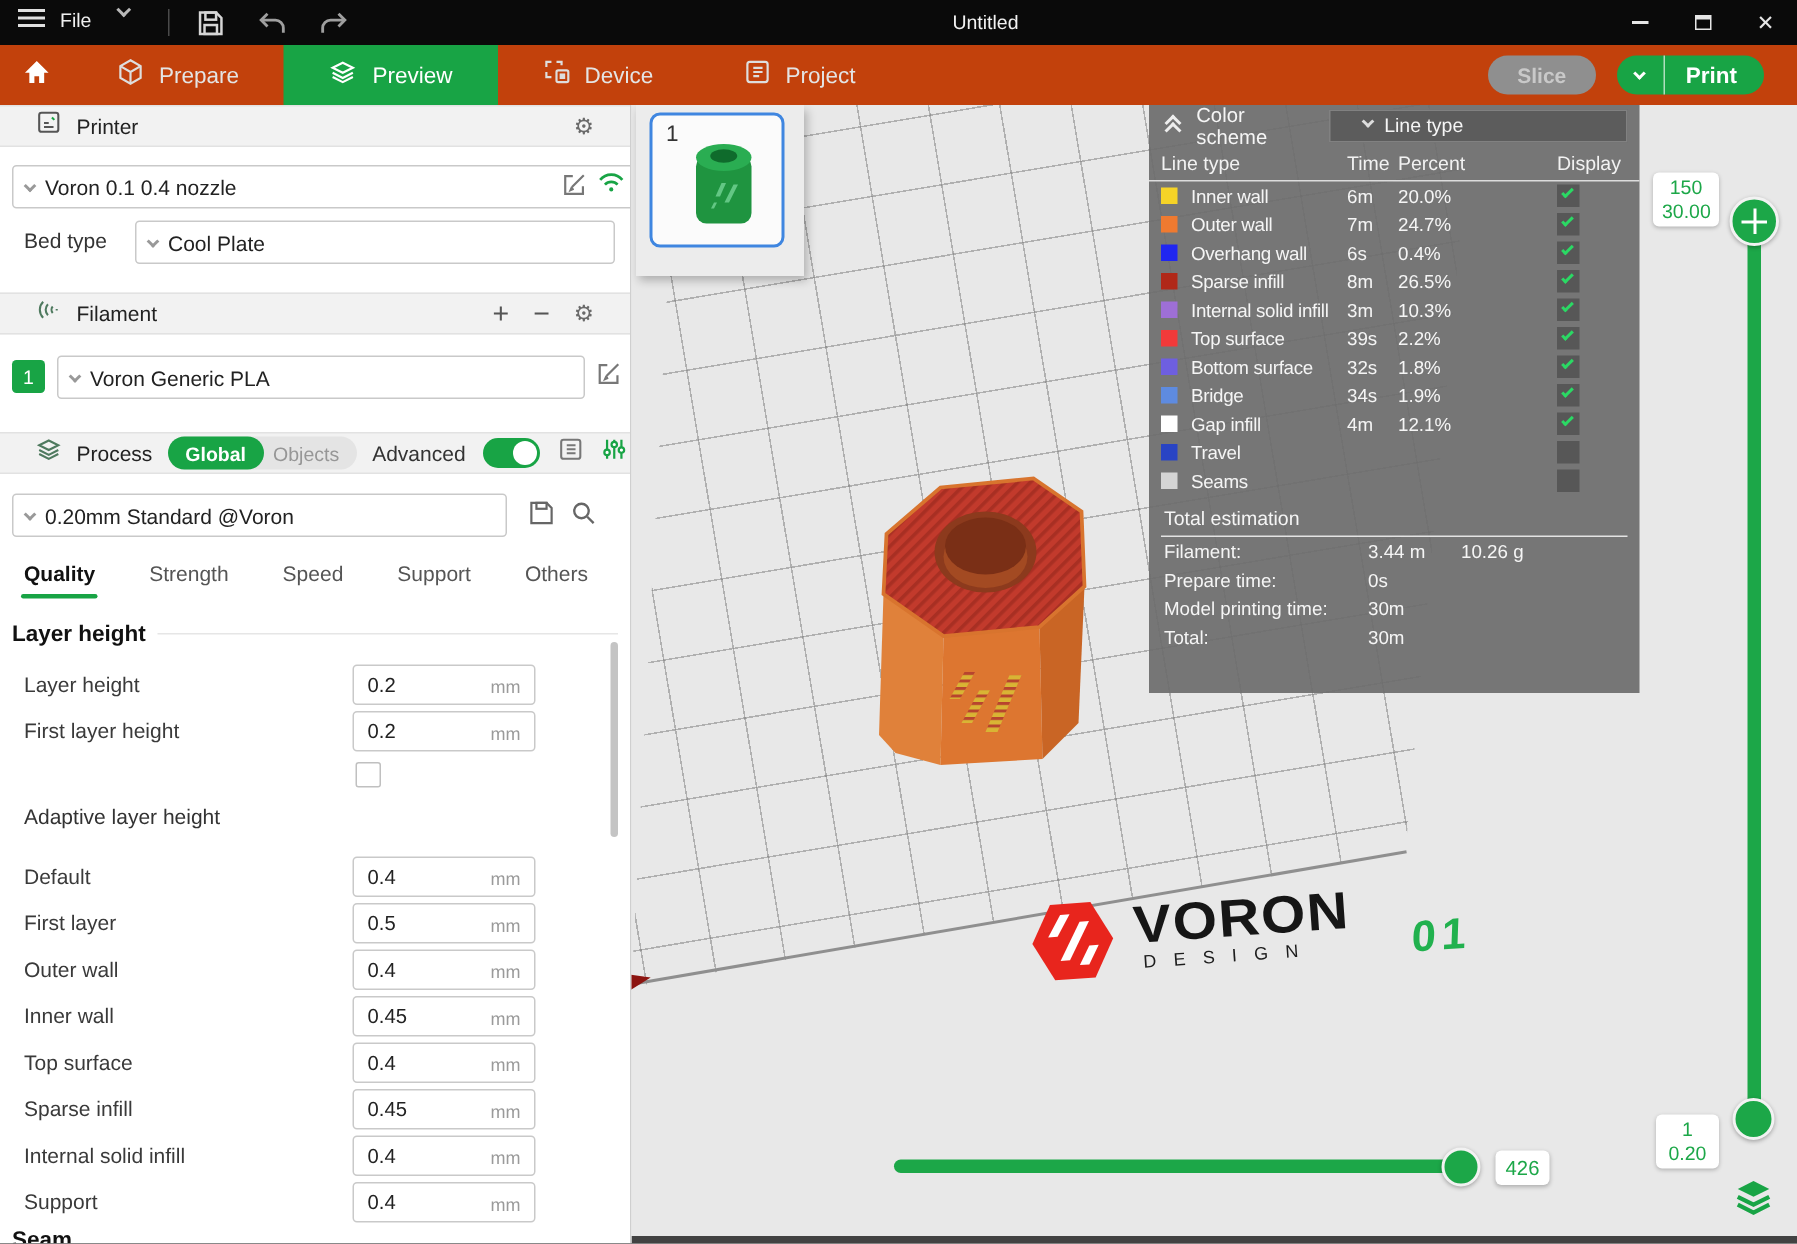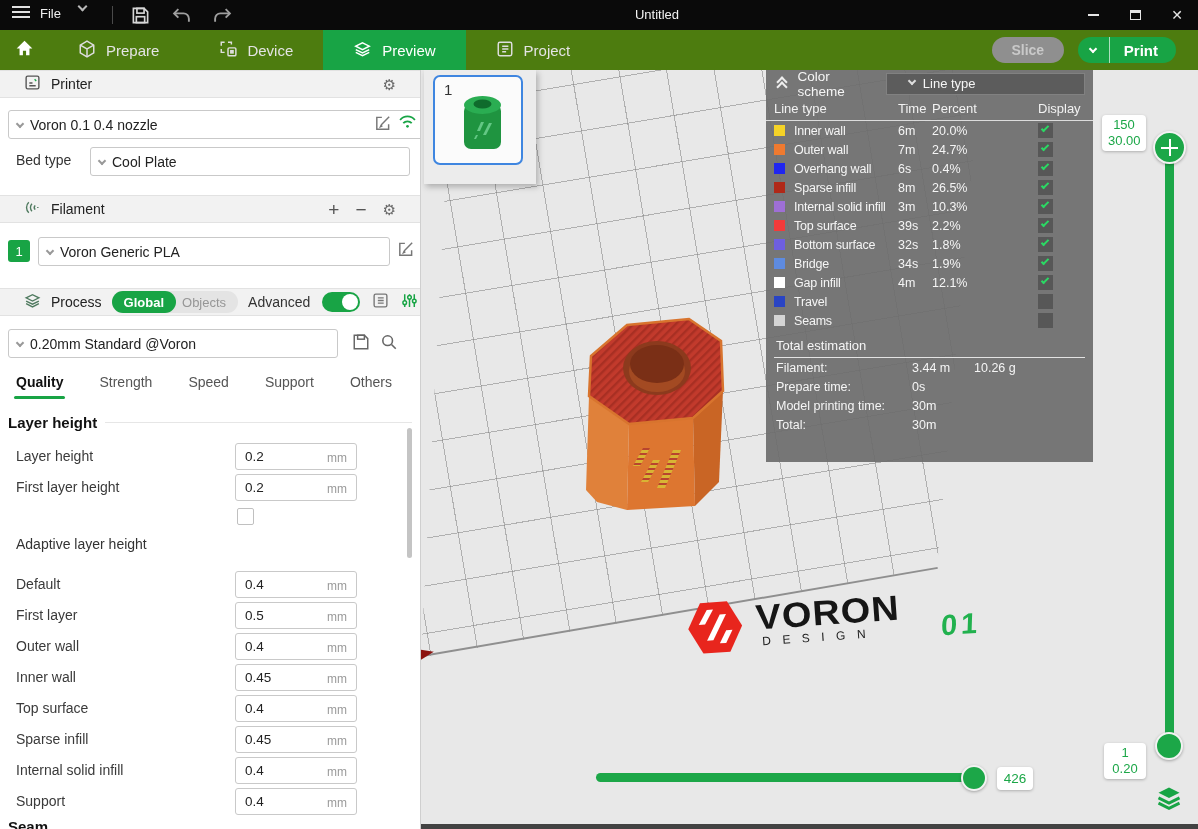--- a/index.html
+++ b/index.html
@@ -19,21 +19,21 @@
   .tb-icons { display:flex; align-items:center; gap:22px; }
   .tb-icons svg { display:block; }
   .tb-title { position:absolute; left:657px; top:0; transform:translateX(-50%); height:30px; line-height:30px;
               font-size:13px; color:#f2f2f2; }
   .win-ctls { position:absolute; right:0; top:0; height:30px; display:flex; }
   .win-btn { width:42px; height:30px; display:flex; align-items:center; justify-content:center; color:#e6e6e6; font-size:14px; }
   .win-min i { display:block; width:11px; height:2px; background:#e6e6e6; }
   .win-max i { display:block; width:11px; height:10px; border:1.5px solid #e6e6e6; border-top-width:3px; }
 
   
-  .tabbar { position:absolute; left:0; top:30px; width:1198px; height:40px; background:#4d7c0f;
+  .tabbar { position:absolute; left:0; top:30px; width:1198px; height:40px; background:#c2410c;
             display:flex; align-items:stretch; color:#e4e4e4; }
   .home-tab { width:48px; display:flex; align-items:center; justify-content:center; }
   .nav-tab { display:flex; align-items:center; gap:10px; padding:0 30px; font-size:15px; }
   .nav-tab.active { background:#18a445; color:#fff; }
   .nav-spacer { flex:1; }
   .slice-btn { align-self:center; width:72px; height:26px; border-radius:13px; background:#8f8f8f;
                color:#c9c9c9; font-size:14px; font-weight:bold; display:flex; align-items:center; justify-content:center; margin-right:14px;}
   .print-group { align-self:center; height:26px; border-radius:13px; background:#18a445; display:flex; align-items:center; margin-right:22px; }
   .print-chev { width:32px; display:flex; align-items:center; justify-content:center; border-right:1px solid rgba(255,255,255,.65); height:26px;}
   .print-chev .chev { border-color:#fff; margin:0 0 2px 0; width:6px; height:6px;}
@@ -213,39 +213,39 @@
     </div>
     <div class="nav-tab">
       <span>
         <svg width="18" height="18" viewBox="0 0 16 16" fill="none" stroke="#dedede" stroke-width="1.3">
           <path d="M8 1 L14 4.5 V11.5 L8 15 L2 11.5 V4.5 Z"></path>
             <path d="M2 4.5 L8 8 L14 4.5 M8 8 V15"></path>
         </svg>
       </span>
       <span>Prepare</span>
     </div>
+    <div class="nav-tab active">
+      <span>
+        <svg width="19" height="18" viewBox="0 0 16 16" fill="none" stroke="#fff" stroke-width="1.3">
+          <path d="M2 5.5 L8 2.5 L14 5.5 L8 8.5 Z"></path>
+            <path d="M2 8.5 L8 11.5 L14 8.5"></path>
+            <path d="M2 11 L8 14 L14 11"></path>
+        </svg>
+      </span>
+      <span>Preview</span>
+    </div>
     <div class="nav-tab">
       <span>
         <svg width="18" height="18" viewBox="0 0 16 16" fill="none" stroke="#dedede" stroke-width="1.3">
           <path d="M5 2 H2 V5 M2 8 V11 H5 M8 2 H11 V4"></path>
             <rect x="8" y="7" width="7" height="7" rx="1"></rect>
             <rect x="10.5" y="9.5" width="2" height="2" fill="#dedede"></rect>
         </svg>
       </span>
       <span>Device</span>
-    </div>
-    <div class="nav-tab active">
-      <span>
-        <svg width="19" height="18" viewBox="0 0 16 16" fill="none" stroke="#fff" stroke-width="1.3">
-          <path d="M2 5.5 L8 2.5 L14 5.5 L8 8.5 Z"></path>
-            <path d="M2 8.5 L8 11.5 L14 8.5"></path>
-            <path d="M2 11 L8 14 L14 11"></path>
-        </svg>
-      </span>
-      <span>Preview</span>
     </div>
     <div class="nav-tab">
       <span>
         <svg width="18" height="18" viewBox="0 0 16 16" fill="none" stroke="#dedede" stroke-width="1.3">
           <rect x="2" y="2" width="12" height="12" rx="1.5"></rect>
             <path d="M5.5 5.5 H11 M5.5 8 H11 M5.5 10.5 H9"></path>
         </svg>
       </span>
       <span>Project</span>
     </div>

